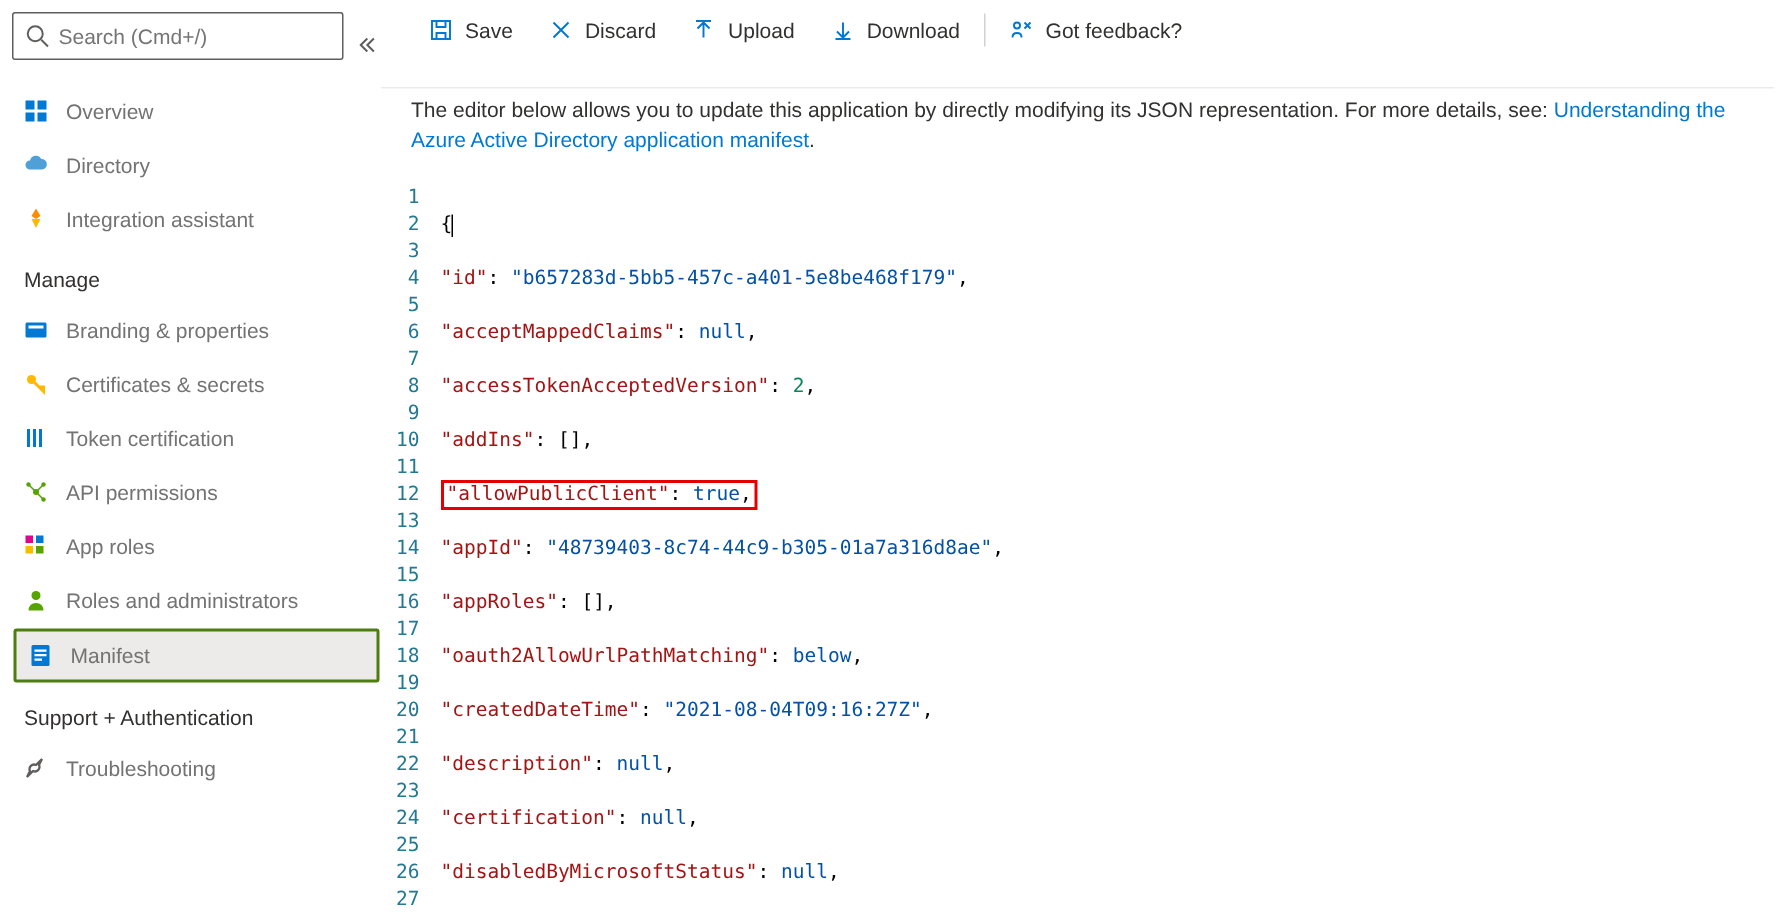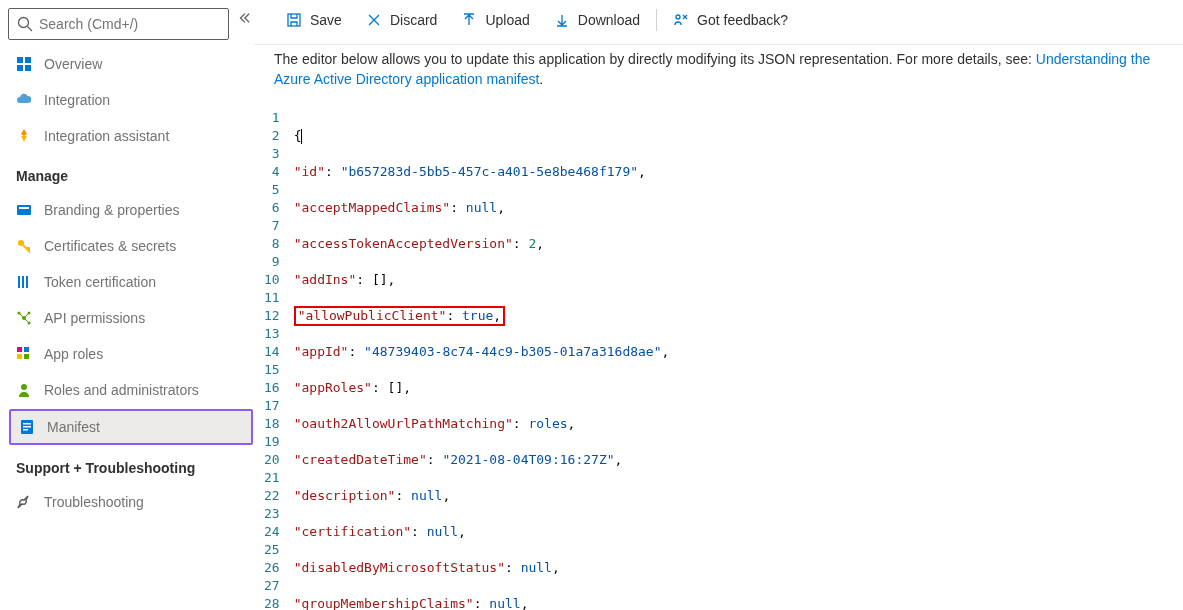--- a/index.html
+++ b/index.html
@@ -1,34 +1,34 @@
 <!DOCTYPE html>
 <html><head>
 <meta charset="utf-8">
 <style>
 *{box-sizing:border-box;margin:0;padding:0}
 body{font-family:"Segoe UI",Arial,sans-serif;font-size:14px;color:#323130;background:#fff;width:1183px;height:610px;overflow:hidden;display:flex}
 .sidebar{width:254px;flex-shrink:0;padding:8px 0 0 8px;background:#fff}
-.search-wrap{display:flex;align-items:flex-start;gap:8px;margin-bottom:6px;padding-right:8px}
+.search-wrap{display:flex;align-items:flex-end;gap:8px;margin-bottom:16px;padding-right:8px}
 .search-box{flex:1;display:flex;align-items:center;border:1px solid #605e5c;border-radius:2px;height:32px;padding:0 8px;color:#605e5c;background:#fff}
 .search-box svg{width:16px;height:16px;margin-right:6px;flex-shrink:0}
 .search-box input{border:none;outline:none;font-size:14px;flex:1;background:transparent;color:#323130}
 .collapse-btn{width:20px;height:20px;display:flex;align-items:center;justify-content:center;color:#605e5c;cursor:pointer}
 .nav-item{display:flex;align-items:center;height:36px;padding:0 8px;cursor:pointer;color:#737373}
 .nav-item.active{background:#edebe9}
 .nav-icon{width:16px;height:16px;margin-right:12px;display:flex;align-items:center;justify-content:center;flex-shrink:0}
 .nav-label{font-size:14px}
-.section-label{font-size:14px;font-weight:700;padding:14px 8px 8px}
-.highlight-box{border:2px solid #8b5cf6;border-radius:2px}
+.section-label{font-size:14px;font-weight:400;padding:14px 8px 8px}
+.highlight-box{border:2px solid #4d7c0f;border-radius:2px}
 .main{flex:1;display:flex;flex-direction:column;min-width:0}
 .toolbar{display:flex;align-items:center;height:40px;padding:0 0 0 20px;gap:0}
 .tool-btn{display:flex;align-items:center;height:40px;padding:0 12px;cursor:pointer;color:#323130;font-size:14px}
 .tool-btn svg{width:16px;height:16px;margin-right:8px}
 .tool-sep{width:1px;height:22px;background:#d1d1d1;margin:0 4px}
-.content{padding:4px 20px 12px;border-top:1px solid #edebe9;margin-top:4px}
+.content{padding:4px 20px 12px;border-top:1px solid #edebe9;margin-top:18px}
 .desc{font-size:14px;line-height:20px;color:#323130}
 .desc a{color:#0078d4;text-decoration:none}
 .editor{display:flex;font-family:Menlo,Consolas,monospace;font-size:13px;line-height:18px;margin-top:8px}
 .gutter{text-align:right;padding:0 14px 0 10px;color:#237893;user-select:none;background:#fff}
 .gutter div{height:18px}
 .code{flex:1;white-space:pre;color:#000}
 .code .row{height:18px;display:flex;align-items:center}
 .k{color:#a31515}
 .v{color:#0451a5}
 .n{color:#098658}
@@ -65,21 +65,21 @@
         </svg>
       </span>
     <span class="nav-label">Overview</span>
   </div>
   <div class="nav-item">
     <span class="nav-icon">
         <svg viewBox="0 0 16 16">
           <path d="M12 11H4a3 3 0 010-6 4 4 0 017.5-1A3 3 0 0112 11z" fill="#50a0d8"></path>
         </svg>
       </span>
-    <span class="nav-label">Integration</span>
+    <span class="nav-label">Directory</span>
   </div>
   <div class="nav-item">
     <span class="nav-icon">
         <svg viewBox="0 0 16 16">
           <path d="M8 1l3 5-3 2-3-2z" fill="#ff8c00"></path>
           <path d="M5 8l3 6 3-6z" fill="#ffb900"></path>
         </svg>
       </span>
     <span class="nav-label">Integration assistant</span>
   </div>
@@ -151,21 +151,21 @@
         <svg viewBox="0 0 16 16">
           <rect x="2" y="1" width="12" height="14" rx="1" fill="#0078d4"></rect>
           <rect x="4" y="4" width="8" height="1.5" fill="#fff"></rect>
           <rect x="4" y="7" width="8" height="1.5" fill="#fff"></rect>
           <rect x="4" y="10" width="5" height="1.5" fill="#fff"></rect>
         </svg>
       </span>
     <span class="nav-label">Manifest</span>
   </div>
 
-  <div class="section-label">Support + Troubleshooting</div>
+  <div class="section-label">Support + Authentication</div>
 
   <div class="nav-item">
     <span class="nav-icon">
         <svg viewBox="0 0 16 16" fill="none" stroke="#605e5c" stroke-width="1.5">
           <path d="M10 6a3 3 0 01-4 4L2 14l2-4a3 3 0 014-4l4-4-2 4z"></path>
         </svg>
       </span>
     <span class="nav-label">Troubleshooting</span>
   </div>
 
@@ -248,21 +248,21 @@
     </div>
     <div class="code">
 <div class="row"><span class="p">{</span><span class="cursor"></span></div>
 <div class="row">    <span class="k">"id"</span><span class="p">: </span><span class="v">"b657283d-5bb5-457c-a401-5e8be468f179"</span><span class="p">,</span></div>
 <div class="row">    <span class="k">"acceptMappedClaims"</span><span class="p">: </span><span class="v">null</span><span class="p">,</span></div>
 <div class="row">    <span class="k">"accessTokenAcceptedVersion"</span><span class="p">: </span><span class="n">2</span><span class="p">,</span></div>
 <div class="row">    <span class="k">"addIns"</span><span class="p">: [],</span></div>
 <div class="row">    <span class="hl"><span class="k">"allowPublicClient"</span><span class="p">: </span><span class="v">true</span><span class="p">,</span></span></div>
 <div class="row">    <span class="k">"appId"</span><span class="p">: </span><span class="v">"48739403-8c74-44c9-b305-01a7a316d8ae"</span><span class="p">,</span></div>
 <div class="row">    <span class="k">"appRoles"</span><span class="p">: [],</span></div>
-<div class="row">    <span class="k">"oauth2AllowUrlPathMatching"</span><span class="p">: </span><span class="v">roles</span><span class="p">,</span></div>
+<div class="row">    <span class="k">"oauth2AllowUrlPathMatching"</span><span class="p">: </span><span class="v">below</span><span class="p">,</span></div>
 <div class="row">    <span class="k">"createdDateTime"</span><span class="p">: </span><span class="v">"2021-08-04T09:16:27Z"</span><span class="p">,</span></div>
 <div class="row">    <span class="k">"description"</span><span class="p">: </span><span class="v">null</span><span class="p">,</span></div>
 <div class="row">    <span class="k">"certification"</span><span class="p">: </span><span class="v">null</span><span class="p">,</span></div>
 <div class="row">    <span class="k">"disabledByMicrosoftStatus"</span><span class="p">: </span><span class="v">null</span><span class="p">,</span></div>
 <div class="row">    <span class="k">"groupMembershipClaims"</span><span class="p">: </span><span class="v">null</span><span class="p">,</span></div>
 
 
 
 
 

